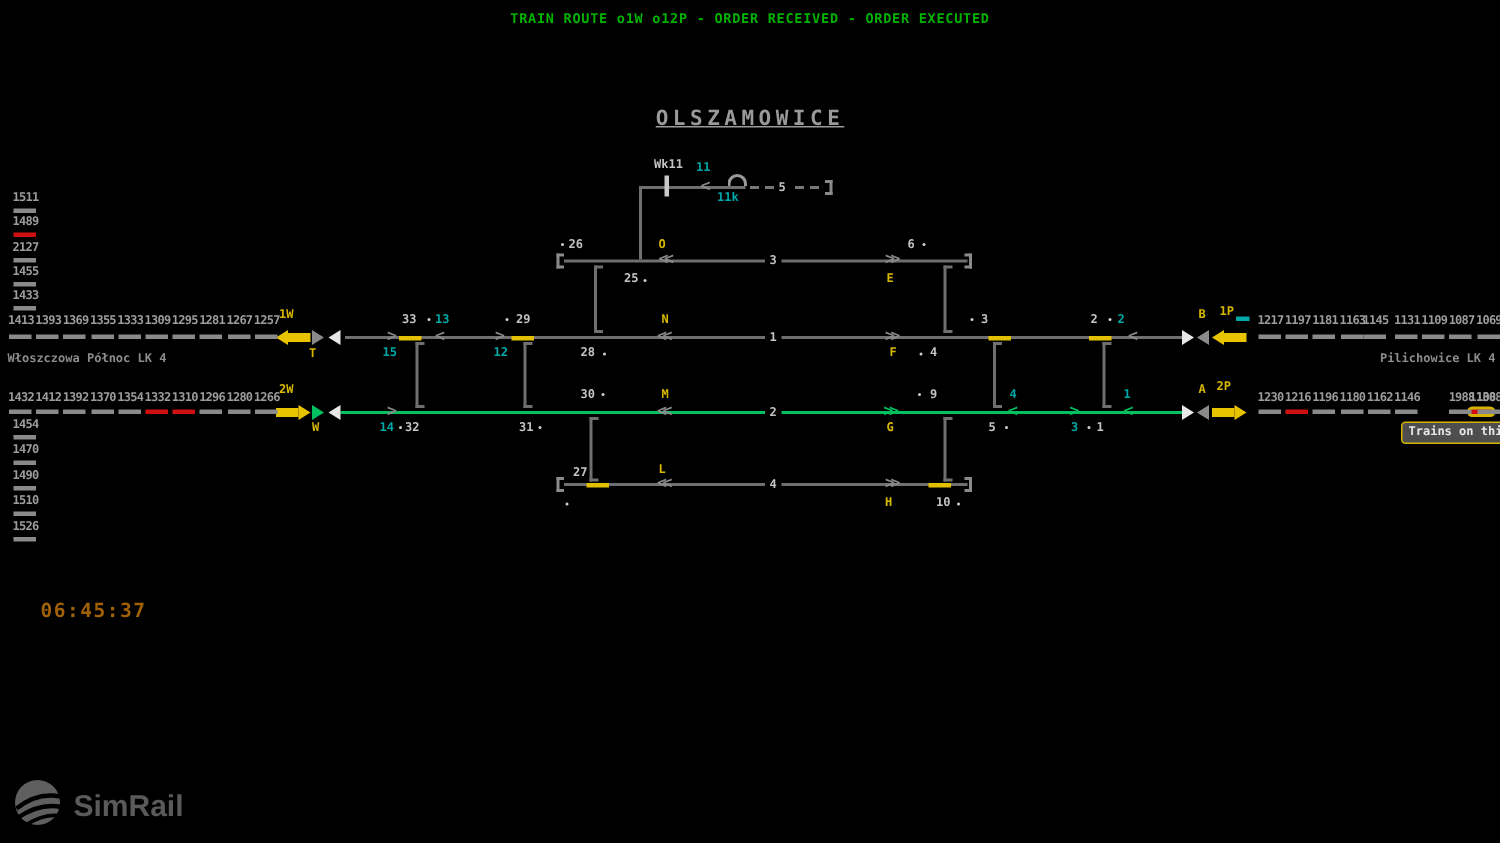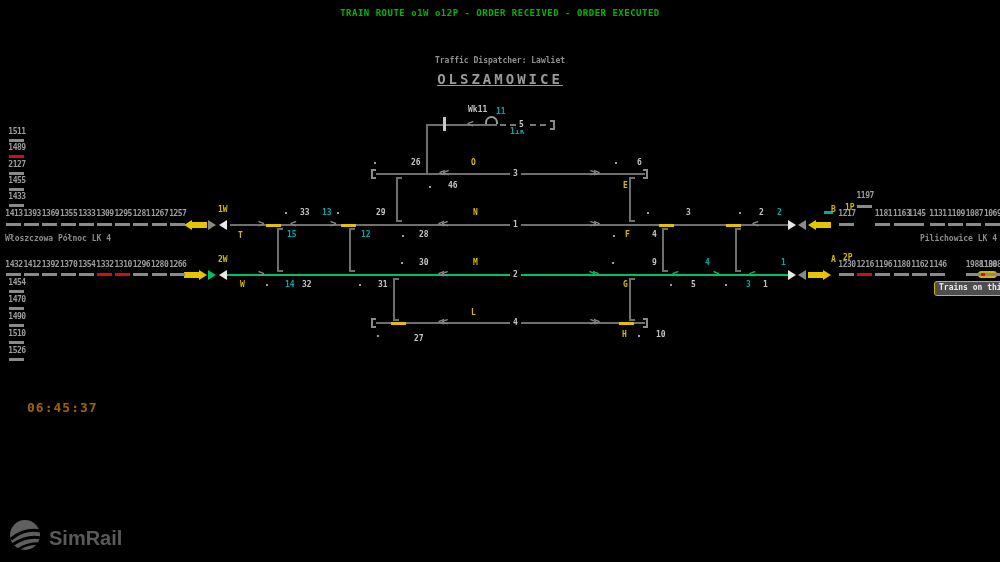--- a/index.html
+++ b/index.html
@@ -14,21 +14,21 @@
   .region{position:absolute;top:234px;font:bold 8px "DejaVu Sans Mono",monospace;color:#8c8c8c;white-space:nowrap;}
   
   .hl{height:2px;}
   .bg-gray{background:#6f6f6f;} .bg-green{background:#00c060;}
   .vl{width:2px;background:#6f6f6f;}
   .cap::before{content:"";position:absolute;left:0;top:0;width:6px;height:2px;background:#6f6f6f;}
   .cap::after{content:"";position:absolute;left:0;bottom:0;width:6px;height:2px;background:#6f6f6f;}
   .dl{height:2px;background:repeating-linear-gradient(to right,#787878 0,#787878 6px,transparent 6px,transparent 10px);}
   .seg{height:3px;background:#e3c000;}
   .chv{font:bold 11px "DejaVu Sans Mono",monospace;letter-spacing:-3px;padding-right:3px;line-height:12px;white-space:nowrap;}
-  .lbl{font:bold 8px "DejaVu Sans Mono",monospace;line-height:8px;white-space:nowrap;margin-left:32px;}
+  .lbl{font:bold 8px "DejaVu Sans Mono",monospace;line-height:8px;white-space:nowrap;}
   .c-y{color:#d8b800;} .c-t{color:#00a8a8;} .c-w{color:#c4c4c4;} .c-gy{color:#8a8a8a;} .c-gn{color:#00c060;}
   .onln{font:bold 8px "DejaVu Sans Mono",monospace;line-height:10px;color:#c4c4c4;background:#000;padding:0 3px;}
   .tri{width:0;height:0;border-top:5px solid transparent;border-bottom:5px solid transparent;}
   .tri-r{border-left:8px solid #888;} .tri-l{border-right:8px solid #888;}
   .tri-r.t-wh{border-left-color:#e8e8e8;} .tri-l.t-wh{border-right-color:#e8e8e8;}
   .tri-r.t-gy{border-left-color:#8a8a8a;} .tri-l.t-gy{border-right-color:#8a8a8a;}
   .tri-r.t-gn{border-left-color:#00c060;}
   .arr{width:15px;height:6px;background:#e8c400;}
   .arr-l::before{content:"";position:absolute;right:100%;top:50%;transform:translateY(-50%);
     border-top:5px solid transparent;border-bottom:5px solid transparent;border-right:8px solid #e8c400;}
@@ -53,21 +53,20 @@
            border:1px solid #d4b400;border-radius:3px;font:bold 8px "DejaVu Sans Mono",monospace;
            color:#e8e8e8;white-space:nowrap;}
   .logo{position:absolute;left:8px;top:518px;display:flex;align-items:center;}
   .logotext{font:600 20px "Liberation Sans",sans-serif;color:#5a5a5a;margin-left:5px;}
 </style>
 </head>
 <body>
 
 <div id="screen">
   <div class="hdr status">TRAIN ROUTE o1W o12P - ORDER RECEIVED - ORDER EXECUTED</div>
-  <div class="hdr dispatcher">Traffic Dispatcher: Lawliet</div>
   <div class="hdr station">OLSZAMOWICE</div>
 
   <div class="region" style="left:5px;">Włoszczowa Północ LK 4</div>
   <div class="region" style="right:3px;">Pilichowice LK 4</div>
 
   <div id="diagram">
       <div class="el hl bg-gray" style="left: 230px; top: 224px; width: 558px;"></div>
       <div class="el hl bg-green" style="left: 227px; top: 274px; width: 561px;"></div>
       <div class="el hl bg-gray" style="left: 376px; top: 173px; width: 269px;"></div>
       <div class="el hl bg-gray" style="left: 376px; top: 322px; width: 269px;"></div>
@@ -139,26 +138,26 @@
       <div class="el lbl c-y" style="left: 439px; top: 309px;">L</div>
       <div class="el lbl c-y" style="left: 593px; top: 231px;">F</div>
       <div class="el lbl c-y" style="left: 591px; top: 281px;">G</div>
       <div class="el lbl c-y" style="left: 591px; top: 182px;">E</div>
       <div class="el lbl c-y" style="left: 590px; top: 331px;">H</div>
       <div class="el lbl c-w" style="left: 436px; top: 106px;">Wk11</div>
       <div class="el lbl c-w" style="left: 268px; top: 209px;">33</div>
       <div class="el lbl c-w" style="left: 344px; top: 209px;">29</div>
       <div class="el lbl c-w" style="left: 387px; top: 231px;">28</div>
       <div class="el lbl c-w" style="left: 379px; top: 159px;">26</div>
-      <div class="el lbl c-w" style="left: 416px; top: 182px;">46</div>
+      <div class="el lbl c-w" style="left: 416px; top: 182px;">25</div>
       <div class="el lbl c-w" style="left: 605px; top: 159px;">6</div>
       <div class="el lbl c-w" style="left: 387px; top: 259px;">30</div>
       <div class="el lbl c-w" style="left: 270px; top: 281px;">32</div>
       <div class="el lbl c-w" style="left: 346px; top: 281px;">31</div>
-      <div class="el lbl c-w" style="left: 382px; top: 335px;">27</div>
+      <div class="el lbl c-w" style="left: 382px; top: 311px;">27</div>
       <div class="el lbl c-w" style="left: 624px; top: 331px;">10</div>
       <div class="el lbl c-w" style="left: 654px; top: 209px;">3</div>
       <div class="el lbl c-w" style="left: 727px; top: 209px;">2</div>
       <div class="el lbl c-w" style="left: 620px; top: 231px;">4</div>
       <div class="el lbl c-w" style="left: 620px; top: 259px;">9</div>
       <div class="el lbl c-w" style="left: 659px; top: 281px;">5</div>
       <div class="el lbl c-w" style="left: 731px; top: 281px;">1</div>
       <div class="el lbl c-t" style="left: 290px; top: 209px;">13</div>
       <div class="el lbl c-t" style="left: 255px; top: 231px;">15</div>
       <div class="el lbl c-t" style="left: 329px; top: 231px;">12</div>
@@ -268,21 +267,21 @@
         <div class="bar" style="top: 12px;"></div>
       </div>
       <div class="el num" style="left: 168.8px; top: 261px;">
         <span class="numtxt">1266</span>
         <div class="bar" style="top: 12px;"></div>
       </div>
       <div class="el num" style="left: 838px; top: 210px;">
         <span class="numtxt">1217</span>
         <div class="bar" style="top: 13px;"></div>
       </div>
-      <div class="el num" style="left: 856.2px; top: 192px;">
+      <div class="el num" style="left: 856.2px; top: 210px;">
         <span class="numtxt">1197</span>
         <div class="bar" style="top: 13px;"></div>
       </div>
       <div class="el num" style="left: 874.4px; top: 210px;">
         <span class="numtxt">1181</span>
         <div class="bar" style="top: 13px;"></div>
       </div>
       <div class="el num" style="left: 892.6px; top: 210px;">
         <span class="numtxt">1163</span>
         <div class="bar" style="top: 13px;"></div>

